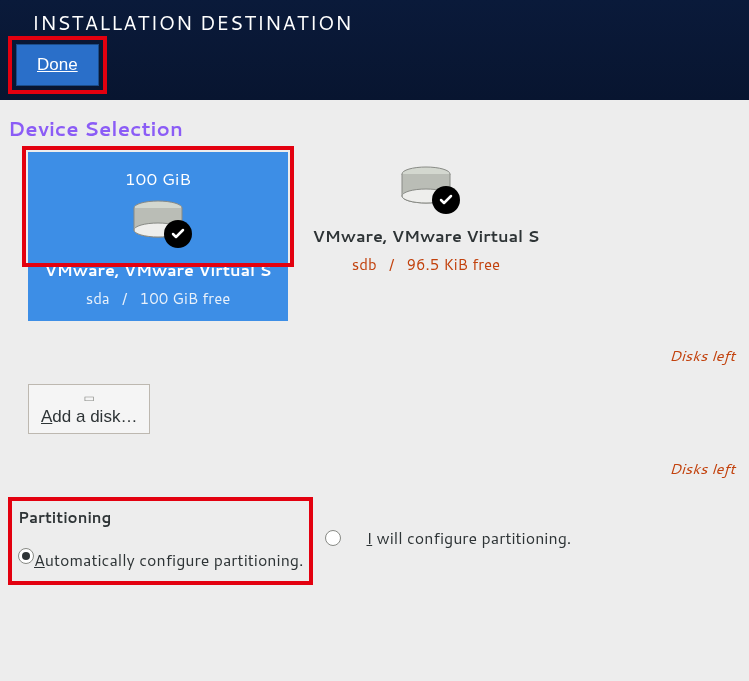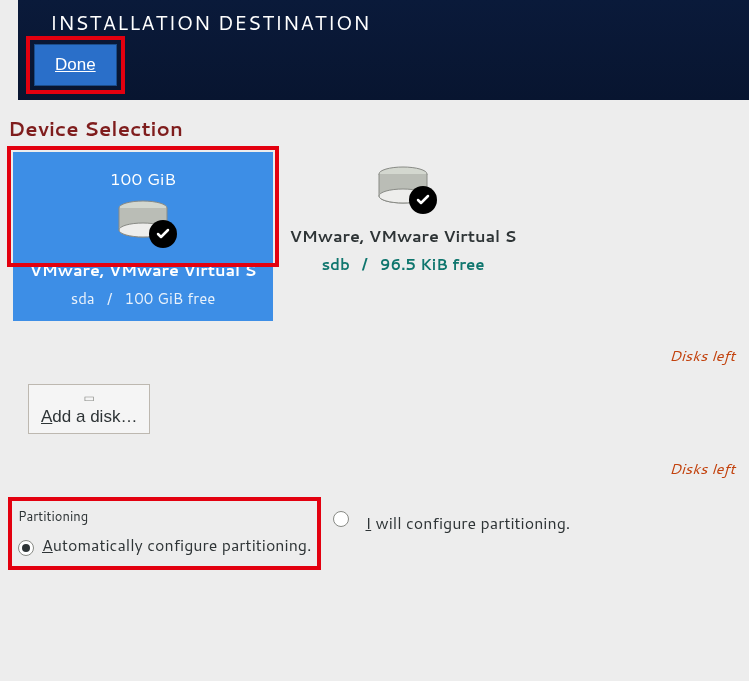--- a/index.html
+++ b/index.html
@@ -1,52 +1,52 @@
 <!DOCTYPE html>
 <html><head>
   <meta charset="utf-8">
   <style>
     * { box-sizing: border-box; margin: 0; padding: 0; }
     body { font-family: "Cantarell", "Helvetica Neue", sans-serif; background: #ededed; width: 749px; height: 681px; overflow: hidden; color: #2e3436; }
-    .header { background: linear-gradient(to bottom, #0a1a3a, #081530); height: 100px; padding: 8px 20px 12px 32px; position: relative; margin-left: 18px; }
+    .header { background: linear-gradient(to bottom, #0a1a3a, #081530); height: 100px; padding: 8px 20px 12px 32px; position: relative; }
     .page-title { color: #fff; font-size: 20px; font-weight: 400; letter-spacing: 1px; }
     .done-btn-wrap { position: absolute; left: 8px; top: 36px; border: 4px solid #e3000f; padding: 4px; }
     .done-btn { background: #2a6fc9; color: #fff; border: 1px solid #1c4d8a; padding: 10px 20px; font-size: 17px; cursor: pointer; text-decoration: underline; text-align: right; }
     .content { padding: 14px 8px 0 8px; background: #ededed; }
-    .section-heading { font-size: 20px; font-weight: bold; margin-bottom: 10px; color: #7f1d1d; }
+    .section-heading { font-size: 20px; font-weight: bold; margin-bottom: 10px; color: #8b5cf6; }
     .instructions { font-size: 17px; color: #555753; margin: 0 0 14px 20px; line-height: 1.35; }
     .subheading { font-size: 15px; font-weight: bold; margin: 0 0 4px 20px; }
-    .disks-row { display: flex; gap: 0; margin: 0 0 0 5px; }
+    .disks-row { display: flex; gap: 8px; margin: 0 0 0 20px; }
     .disk-card { width: 260px; text-align: center; padding: 14px 10px 12px 10px; cursor: pointer; position: relative; }
     .disk-card.selected { background: #3d8ee6; color: #fff; }
     .disk-highlight { position: absolute; top: -6px; left: -6px; right: -6px; bottom: 54px; border: 4px solid #e3000f; pointer-events: none; }
     .disk-size { font-size: 17px; margin-bottom: 10px; }
     .disk-card.selected .disk-size { color: #fff; }
     .disk-card:not(.selected) .disk-size { color: #2e3436; }
     .disk-iconbox { display: inline-block; position: relative; margin-bottom: 8px; }
     .disk-svg { display: block; }
     .check-badge { position: absolute; right: -6px; bottom: -6px; width: 28px; height: 28px; background: #000; border-radius: 50%; display: flex; align-items: center; justify-content: center; }
     .disk-name { font-size: 16px; font-weight: bold; padding: 3px 0; }
     .disk-card.selected .disk-name { background: #3d8ee6; color: #fff; }
     .disk-card:not(.selected) .disk-name { color: #2e3436; }
     .disk-meta { font-size: 15px; margin-top: 4px; }
     .disk-card.selected .disk-meta { color: #e8f1fb; }
-    .disk-card:not(.selected) .disk-meta { color: #0f766e; font-weight: bold; }
+    .disk-card:not(.selected) .disk-meta { color: #c2410c; }
     .disks-left { text-align: right; font-size: 15px; color: #c2410c; font-style: italic; margin: 24px 6px 12px 0; }
     .add-disk-btn { margin: 6px 0 0 20px; background: #f5f5f5; border: 1px solid #bdb8b0; padding: 6px 12px; font-size: 17px; color: #2e3436; cursor: pointer; display: inline-flex; flex-direction: column; align-items: center; gap: 2px; }
     .add-disk-btn .small-icon { font-size: 12px; color: #888a85; }
     .add-disk-btn .u { text-decoration: underline; }
     .partitioning-wrap { margin-top: 6px; display: inline-block; border: 4px solid #e3000f; padding: 6px 6px 10px 6px; }
-    .part-label { font-size: 13px; font-weight: normal; margin-bottom: 8px; }
+    .part-label { font-size: 15px; font-weight: bold; margin-bottom: 20px; }
     .radio-row { display: flex; align-items: center; gap: 28px; }
-    .radio-item { display: flex; align-items: flex-end; gap: 8px; font-size: 16px; color: #2e3436; cursor: pointer; }
+    .radio-item { display: flex; align-items: flex-start; gap: 0; font-size: 16px; color: #2e3436; cursor: pointer; }
     .radio-outer { width: 16px; height: 16px; border: 1px solid #888a85; border-radius: 50%; display: flex; align-items: center; justify-content: center; background: #fff; }
     .radio-inner { width: 8px; height: 8px; border-radius: 50%; background: #2e3436; }
     .u { text-decoration: underline; }
-    .manual-radio-wrap { display: inline-flex; align-items: flex-start; gap: 16px; font-size: 16px; color: #2e3436; margin-left: 12px; cursor: pointer; position: relative; top: -26px; }
+    .manual-radio-wrap { display: inline-flex; align-items: center; gap: 25px; font-size: 16px; color: #2e3436; margin-left: 12px; cursor: pointer; position: relative; top: -26px; }
   </style>
 </head>
 <body>
 
 <div class="header">
   <div class="page-title">INSTALLATION DESTINATION</div>
   <div class="done-btn-wrap">
     <button class="done-btn">Done</button>
   </div>
 </div>

